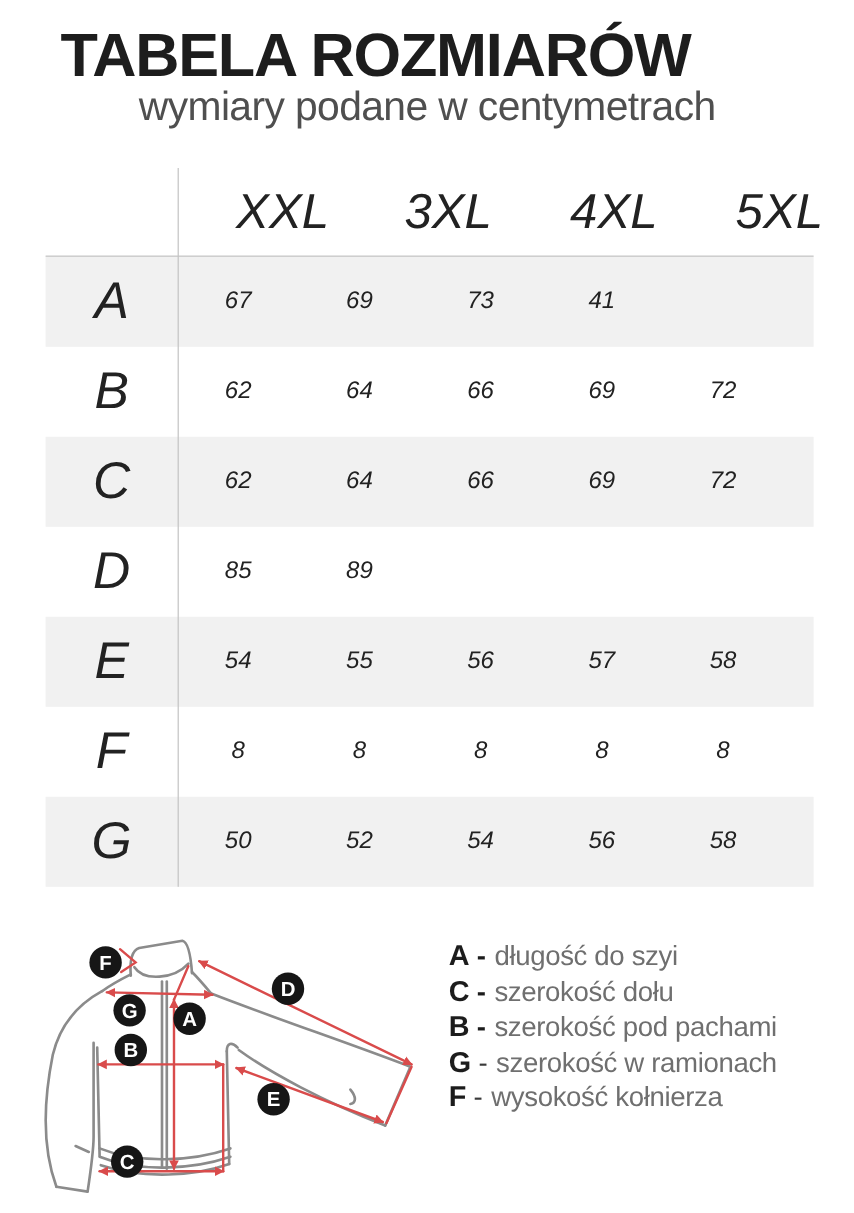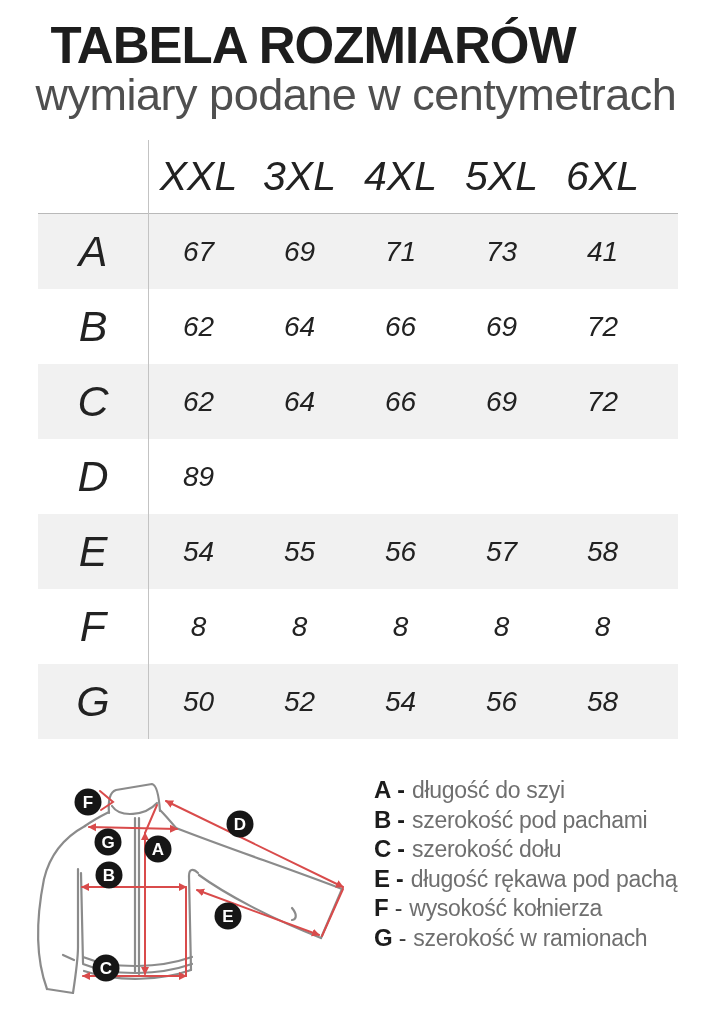--- a/index.html
+++ b/index.html
@@ -19,65 +19,65 @@
     overflow:hidden;font-family:"Liberation Sans",sans-serif;
   }
   
   .title{
     position:absolute;top:20px;left:0;width:626px;text-align:center;
     font-size:51px;line-height:1;font-weight:bold;letter-spacing:-1px;
     color:var(--title-black);
   }
   .subtitle{
     position:absolute;top:72px;left:0;width:712px;text-align:center;
-    font-size:45px;line-height:1;font-weight:normal;letter-spacing:-0.5px;
+    font-size:34px;line-height:1;font-weight:normal;letter-spacing:-0.5px;
     color:var(--subtitle-gray);
   }
   
   .table-wrap{
     position:absolute;left:38px;top:140px;width:640px;height:599px;
     font-style:italic;color:var(--table-ink);
   }
   .vline{
     position:absolute;left:110px;top:0;width:1px;height:599px;
     background:#c3c3c3;
   }
   .grid-row{
     display:grid;
     grid-template-columns:110px repeat(5,101px) 1fr;
   }
-  .thead{height:73px;border-bottom:1px solid var(--rule-gray);}
+  .thead{height:73px;border-bottom:1px solid var(--rule-gray);gap:37px;}
   .th{
     display:flex;align-items:center;justify-content:center;
     font-size:41px;
   }
   .trow{height:75px;}
   .trow.stripe{background:var(--stripe-gray);}
   .row-label{
     display:flex;align-items:center;justify-content:center;
     font-size:43px;
   }
   .val{
     display:flex;align-items:center;justify-content:center;
-    font-size:28px;
+    font-size:20px;
   }
   
   .diagram{position:absolute;left:5px;top:761px;width:365px;height:250px;}
   .j{fill:none;stroke:var(--jacket-gray);stroke-width:2.2;stroke-linecap:round;stroke-linejoin:round;}
   .r{fill:none;stroke:var(--accent-red);stroke-width:2;stroke-linecap:round;}
   .arrow-head{fill:var(--accent-red);}
   .badge-circle{fill:var(--badge-black);}
   .badge-letter{
     fill:#ffffff;font-family:"Liberation Sans",sans-serif;
     font-size:17px;font-weight:bold;text-anchor:middle;
   }
   
   .legend{
     position:absolute;left:374px;top:776px;width:335px;
-    font-size:23px;line-height:28px;white-space:nowrap;
+    font-size:23px;line-height:41px;white-space:nowrap;
   }
   .legend-row{height:29.6px;}
   .legend-letter{font-weight:bold;color:#1c1c1c;font-size:24px;}
   .legend-sep{color:#3a3a3a;margin:0 7px 0 6px;}
   .legend-sep.bold{font-weight:bold;color:#1c1c1c;}
   .legend-text{color:var(--legend-text-gray);letter-spacing:-0.3px;}
 </style>
 </head>
 <body>
 
@@ -96,21 +96,20 @@
       <div class="th">4XL</div>
       <div class="th">5XL</div>
       <div class="th">6XL</div>
       <div class="th"></div>
     </div>
 
     <div class="grid-row trow stripe">
       <div class="row-label">A</div>
       <div class="val">67</div>
       <div class="val">69</div>
-      <div class="val">71</div>
       <div class="val">73</div>
       <div class="val">41</div>
       <div class="val"></div>
     </div>
 
     <div class="grid-row trow">
       <div class="row-label">B</div>
       <div class="val">62</div>
       <div class="val">64</div>
       <div class="val">66</div>
@@ -124,20 +123,21 @@
       <div class="val">62</div>
       <div class="val">64</div>
       <div class="val">66</div>
       <div class="val">69</div>
       <div class="val">72</div>
       <div class="val"></div>
     </div>
 
     <div class="grid-row trow">
       <div class="row-label">D</div>
+      <div class="val">85</div>
       <div class="val">89</div>
       <div class="val"></div>
     </div>
 
     <div class="grid-row trow stripe">
       <div class="row-label">E</div>
       <div class="val">54</div>
       <div class="val">55</div>
       <div class="val">56</div>
       <div class="val">57</div>
@@ -236,20 +236,19 @@
       </g>
       <g>
         <circle class="badge-circle" cx="101" cy="207" r="13.5"></circle>
         <text class="badge-letter" x="101" y="213">C</text>
       </g>
     </svg>
   </div>
 
   <div class="legend">
     <div class="legend-row"><span class="legend-letter">A</span><span class="legend-sep bold">-</span><span class="legend-text">długość do szyi</span></div>
+    <div class="legend-row"><span class="legend-letter">C</span><span class="legend-sep bold">-</span><span class="legend-text">szerokość dołu</span></div>
     <div class="legend-row"><span class="legend-letter">B</span><span class="legend-sep bold">-</span><span class="legend-text">szerokość pod pachami</span></div>
-    <div class="legend-row"><span class="legend-letter">C</span><span class="legend-sep bold">-</span><span class="legend-text">szerokość dołu</span></div>
-    <div class="legend-row"><span class="legend-letter">E</span><span class="legend-sep bold">-</span><span class="legend-text">długość rękawa pod pachą</span></div>
+    <div class="legend-row"><span class="legend-letter">G</span><span class="legend-sep">-</span><span class="legend-text">szerokość w ramionach</span></div>
     <div class="legend-row"><span class="legend-letter">F</span><span class="legend-sep">-</span><span class="legend-text">wysokość kołnierza</span></div>
-    <div class="legend-row"><span class="legend-letter">G</span><span class="legend-sep">-</span><span class="legend-text">szerokość w ramionach</span></div>
   </div>
 
 </div>
 
 </body></html>

